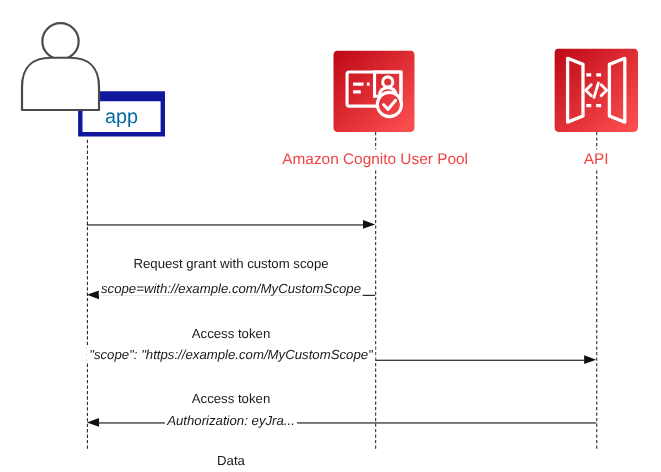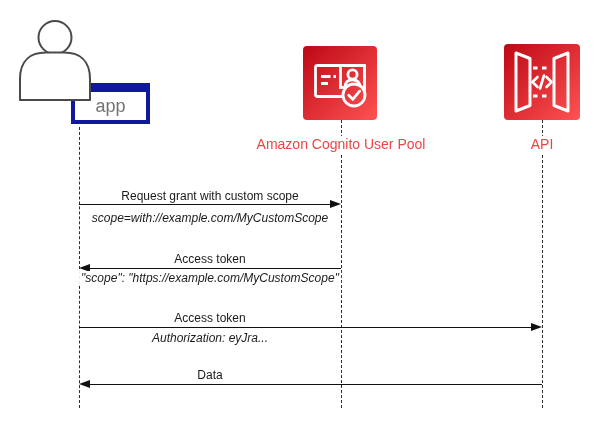--- a/index.html
+++ b/index.html
@@ -8,32 +8,32 @@
     font-family:"Liberation Sans", sans-serif; overflow:hidden;
   }
   .lifeline { position:absolute; width:0; border-left:1.3px dashed #2e2e2e; z-index:0; }
   .msg-line { position:absolute; height:1.3px; background:#111; z-index:2; }
   .head-right { position:absolute; width:0; height:0; z-index:2;
     border-left:11px solid #111; border-top:4.5px solid transparent; border-bottom:4.5px solid transparent; }
   .head-left { position:absolute; width:0; height:0; z-index:2;
     border-right:11px solid #111; border-top:4.5px solid transparent; border-bottom:4.5px solid transparent; }
   .msg-label, .msg-detail {
     position:absolute; transform:translateX(-50%); white-space:nowrap;
-    font-size:12px; line-height:14px; color:#1a1a1a; background:#fff; padding:0 2px; z-index:3;
+    font-size:12px; line-height:14px; color:#1a1a1a; background:#fff; padding:0 2px; z-index:3;margin-top:44px;
   }
   .msg-detail { font-style:italic; }
   .participant-label {
     position:absolute; transform:translateX(-50%); white-space:nowrap;
     font-size:14px; line-height:17px; color:#ef4444; background:#fff; padding:0 3px; z-index:3;
   }
   .app-box {
     position:absolute; left:71px; top:83px; width:79px; height:41px; box-sizing:border-box;
     background:#fff; border:4px solid #10189E; border-top-width:9px;
     display:flex; align-items:center; justify-content:center;
-    font-size:18px; line-height:18px; color:#737373; z-index:1;
+    font-size:18px; line-height:18px; color:#0369a1; z-index:1;
   }
   .actor-svg { position:absolute; left:18px; top:18px; z-index:2; }
   .aws-icon { position:absolute; z-index:1; }
   .cognito-icon { left:303px; top:46px; }
   .api-icon { left:504px; top:44px; }
 </style>
 </head>
 <body>
 
 <div class="canvas">

